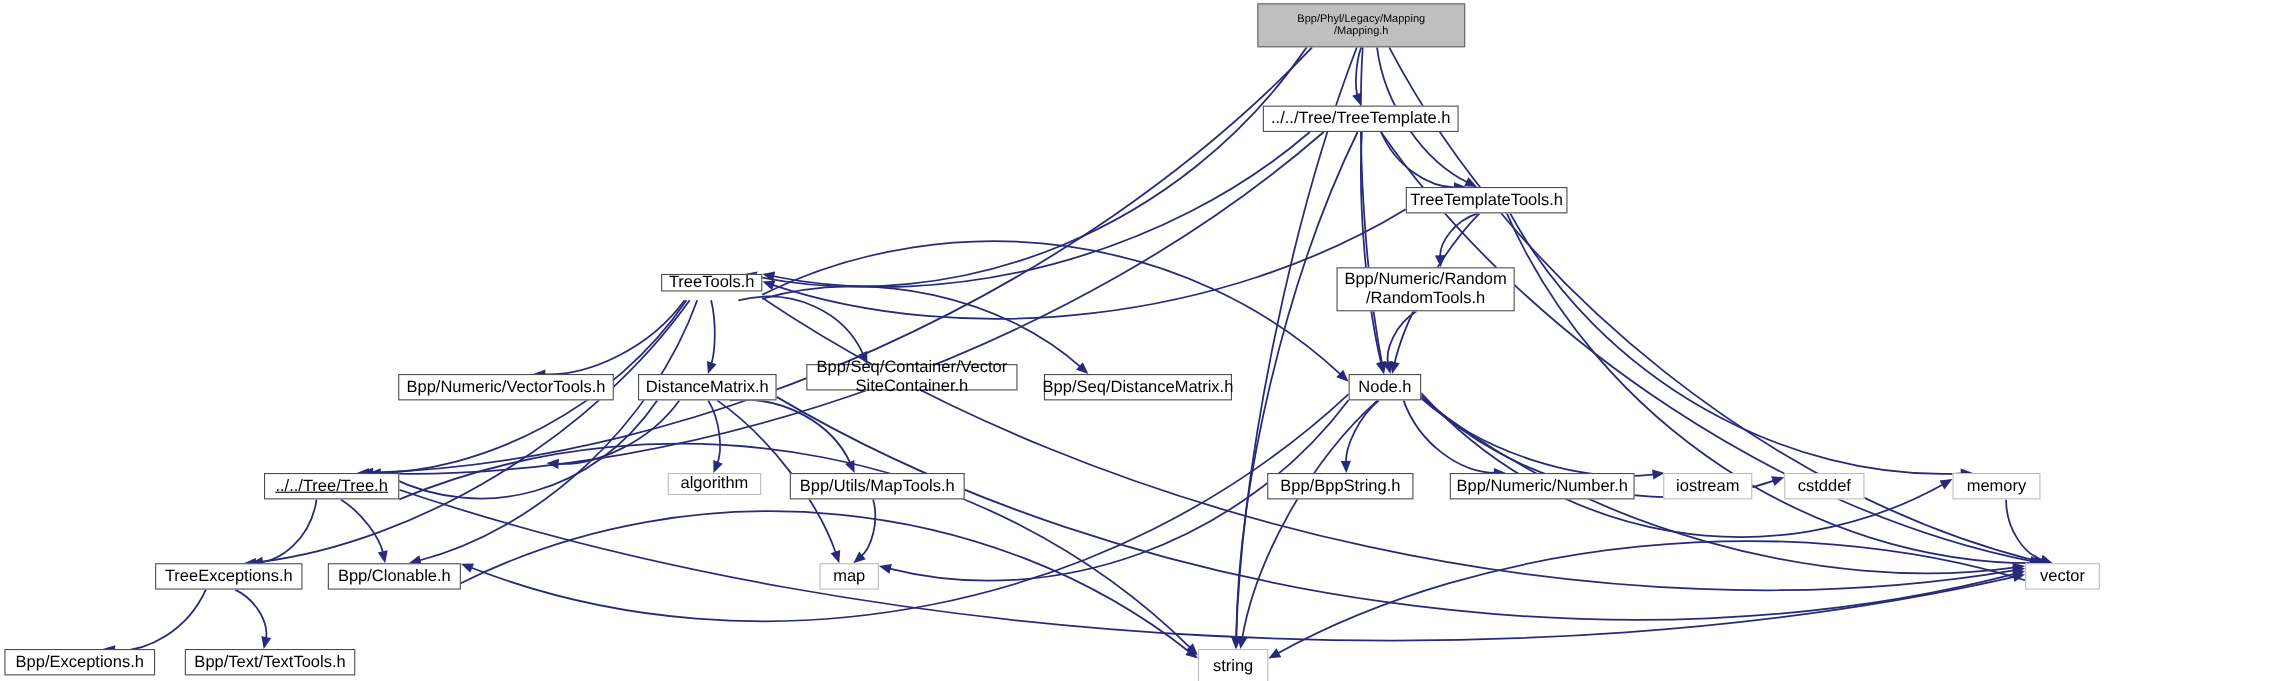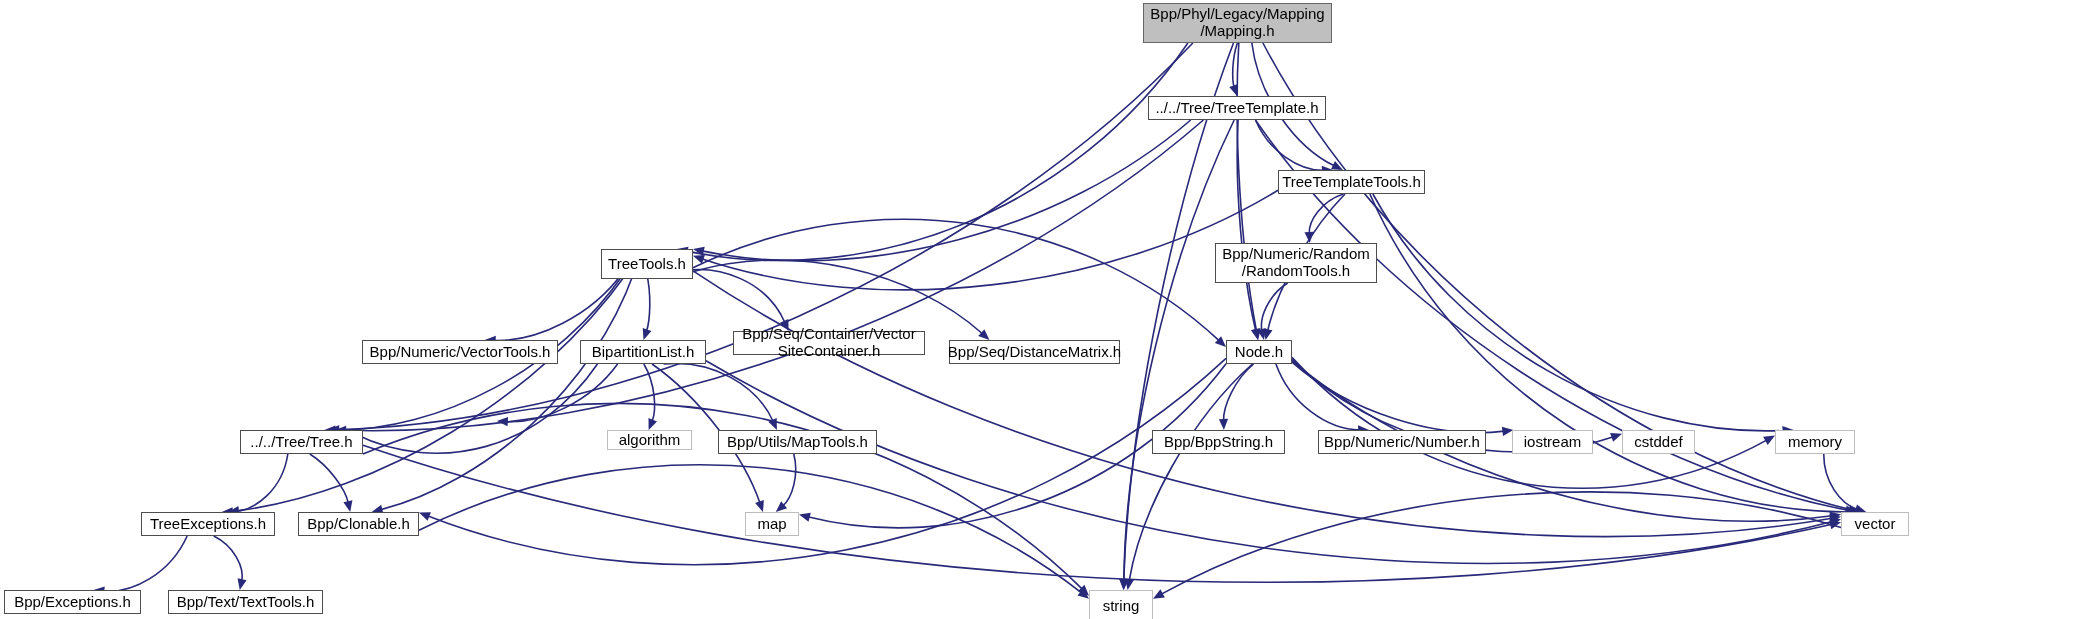--- a/index.html
+++ b/index.html
@@ -47,21 +47,21 @@
     border: 1px solid #bdbdbd;
     font-size: 15px;
   }
   .node-proj {
     border: 1.6px solid #4d4d4d;
     font-size: 15px;
   }
   .node-root {
     border: 1.8px solid #666666;
     background: #bfbfbf;
-    font-size: 15px;
+    font-size: 10px;
   }
 </style>
 </head>
 <body>
 
 <div id="graph-root">
   <svg id="graph-svg" viewBox="0 0 2075 619" preserveAspectRatio="none" aria-hidden="true">
       <path class="edge-path" d="M 1237.3823529411766 43 C 1231.8954820623494 58.868274461958435, 1231.7707761799966 80.06827446195844, 1234.229731286688 87.46012108999446"></path>
       <polygon class="arrow-head" points="1237.070588235294,96 1229.233602744106,87.01436377261405 1237.9632567410008,84.11037666959464"></polygon>
       <path class="edge-path" d="M 1251.8396226415093 43 C 1258.3869271223077 95.99146627827407, 1294.8095686317417 146.79146627827404, 1334.7908845878314 166.08803963935972"></path>
@@ -168,28 +168,28 @@
       <polygon class="arrow-head" points="1153,598.6896551724138 1160.4040749017342,589.3440853744022 1164.8528031918115,597.3969616680669"></polygon>
       <path class="edge-path" d="M 1823.780487804878 454 C 1823.3827537964958 481.0069082869187, 1840.3583635525933 504.20690828691875, 1857.602268820701 509.4032488324835"></path>
       <polygon class="arrow-head" points="1866.219512195122,512 1854.3600974740991,513.230561853295 1857.014554223116,504.42182418166465"></polygon>
     </svg>
 <div class="node-box node-root" style="left: 1143px; top: 3px; width: 189px; height: 40px;"><span>Bpp/Phyl/Legacy/Mapping
 /Mapping.h</span></div>
     <div class="node-box node-proj" style="left: 1148px; top: 96px; width: 178px; height: 24px;"><span>../../Tree/TreeTemplate.h</span></div>
     <div class="node-box node-proj" style="left: 1278px; top: 170px; width: 147px; height: 24px;"><span>TreeTemplateTools.h</span></div>
     <div class="node-box node-proj" style="left: 1215px; top: 243px; width: 162px; height: 40px;"><span>Bpp/Numeric/Random
 /RandomTools.h</span></div>
-    <div class="node-box node-proj" style="left: 601px; top: 249px; width: 92px; height: 30px;"><span>TreeTools.h</span></div>
+    <div class="node-box node-proj" style="left: 601px; top: 249px; width: 92px; height: 16px;"><span>TreeTools.h</span></div>
     <div class="node-box node-proj" style="left: 362px; top: 340px; width: 196px; height: 24px;"><span>Bpp/Numeric/VectorTools.h</span></div>
-    <div class="node-box node-proj" style="left: 580px; top: 340px; width: 126px; height: 24px;"><span>BipartitionList.h</span></div>
+    <div class="node-box node-proj" style="left: 580px; top: 340px; width: 126px; height: 24px;"><span>DistanceMatrix.h</span></div>
     <div class="node-box node-proj" style="left: 733px; top: 331px; width: 192px; height: 24px; text-align: center;"><span>Bpp/Seq/Container/Vector
 SiteContainer.h</span></div>
     <div class="node-box node-proj" style="left: 949px; top: 340px; width: 171px; height: 24px;"><span>Bpp/Seq/DistanceMatrix.h</span></div>
     <div class="node-box node-proj" style="left: 1226px; top: 340px; width: 66px; height: 24px;"><span>Node.h</span></div>
-    <div class="node-box node-proj" style="left: 240px; top: 430px; width: 123px; height: 24px;"><span>../../Tree/Tree.h</span></div>
+    <div class="node-box node-proj" style="left: 240px; top: 430px; width: 123px; height: 24px; text-decoration: underline;"><span>../../Tree/Tree.h</span></div>
     <div class="node-box node-lib" style="left: 607px; top: 430px; width: 85px; height: 20px;"><span>algorithm</span></div>
     <div class="node-box node-proj" style="left: 718px; top: 430px; width: 159px; height: 24px;"><span>Bpp/Utils/MapTools.h</span></div>
     <div class="node-box node-proj" style="left: 1152px; top: 430px; width: 133px; height: 24px;"><span>Bpp/BppString.h</span></div>
     <div class="node-box node-proj" style="left: 1302px; top: 430px; width: 168px; height: 24px; margin-left: 16px;"><span>Bpp/Numeric/Number.h</span></div>
     <div class="node-box node-lib" style="left: 1512px; top: 430px; width: 81px; height: 24px;"><span>iostream</span></div>
     <div class="node-box node-lib" style="left: 1622px; top: 430px; width: 73px; height: 24px;"><span>cstddef</span></div>
     <div class="node-box node-lib" style="left: 1775px; top: 430px; width: 80px; height: 24px;"><span>memory</span></div>
     <div class="node-box node-proj" style="left: 141px; top: 512px; width: 134px; height: 24px;"><span>TreeExceptions.h</span></div>
     <div class="node-box node-proj" style="left: 298px; top: 512px; width: 121px; height: 24px;"><span>Bpp/Clonable.h</span></div>
     <div class="node-box node-lib" style="left: 745px; top: 512px; width: 54px; height: 24px;"><span>map</span></div>

